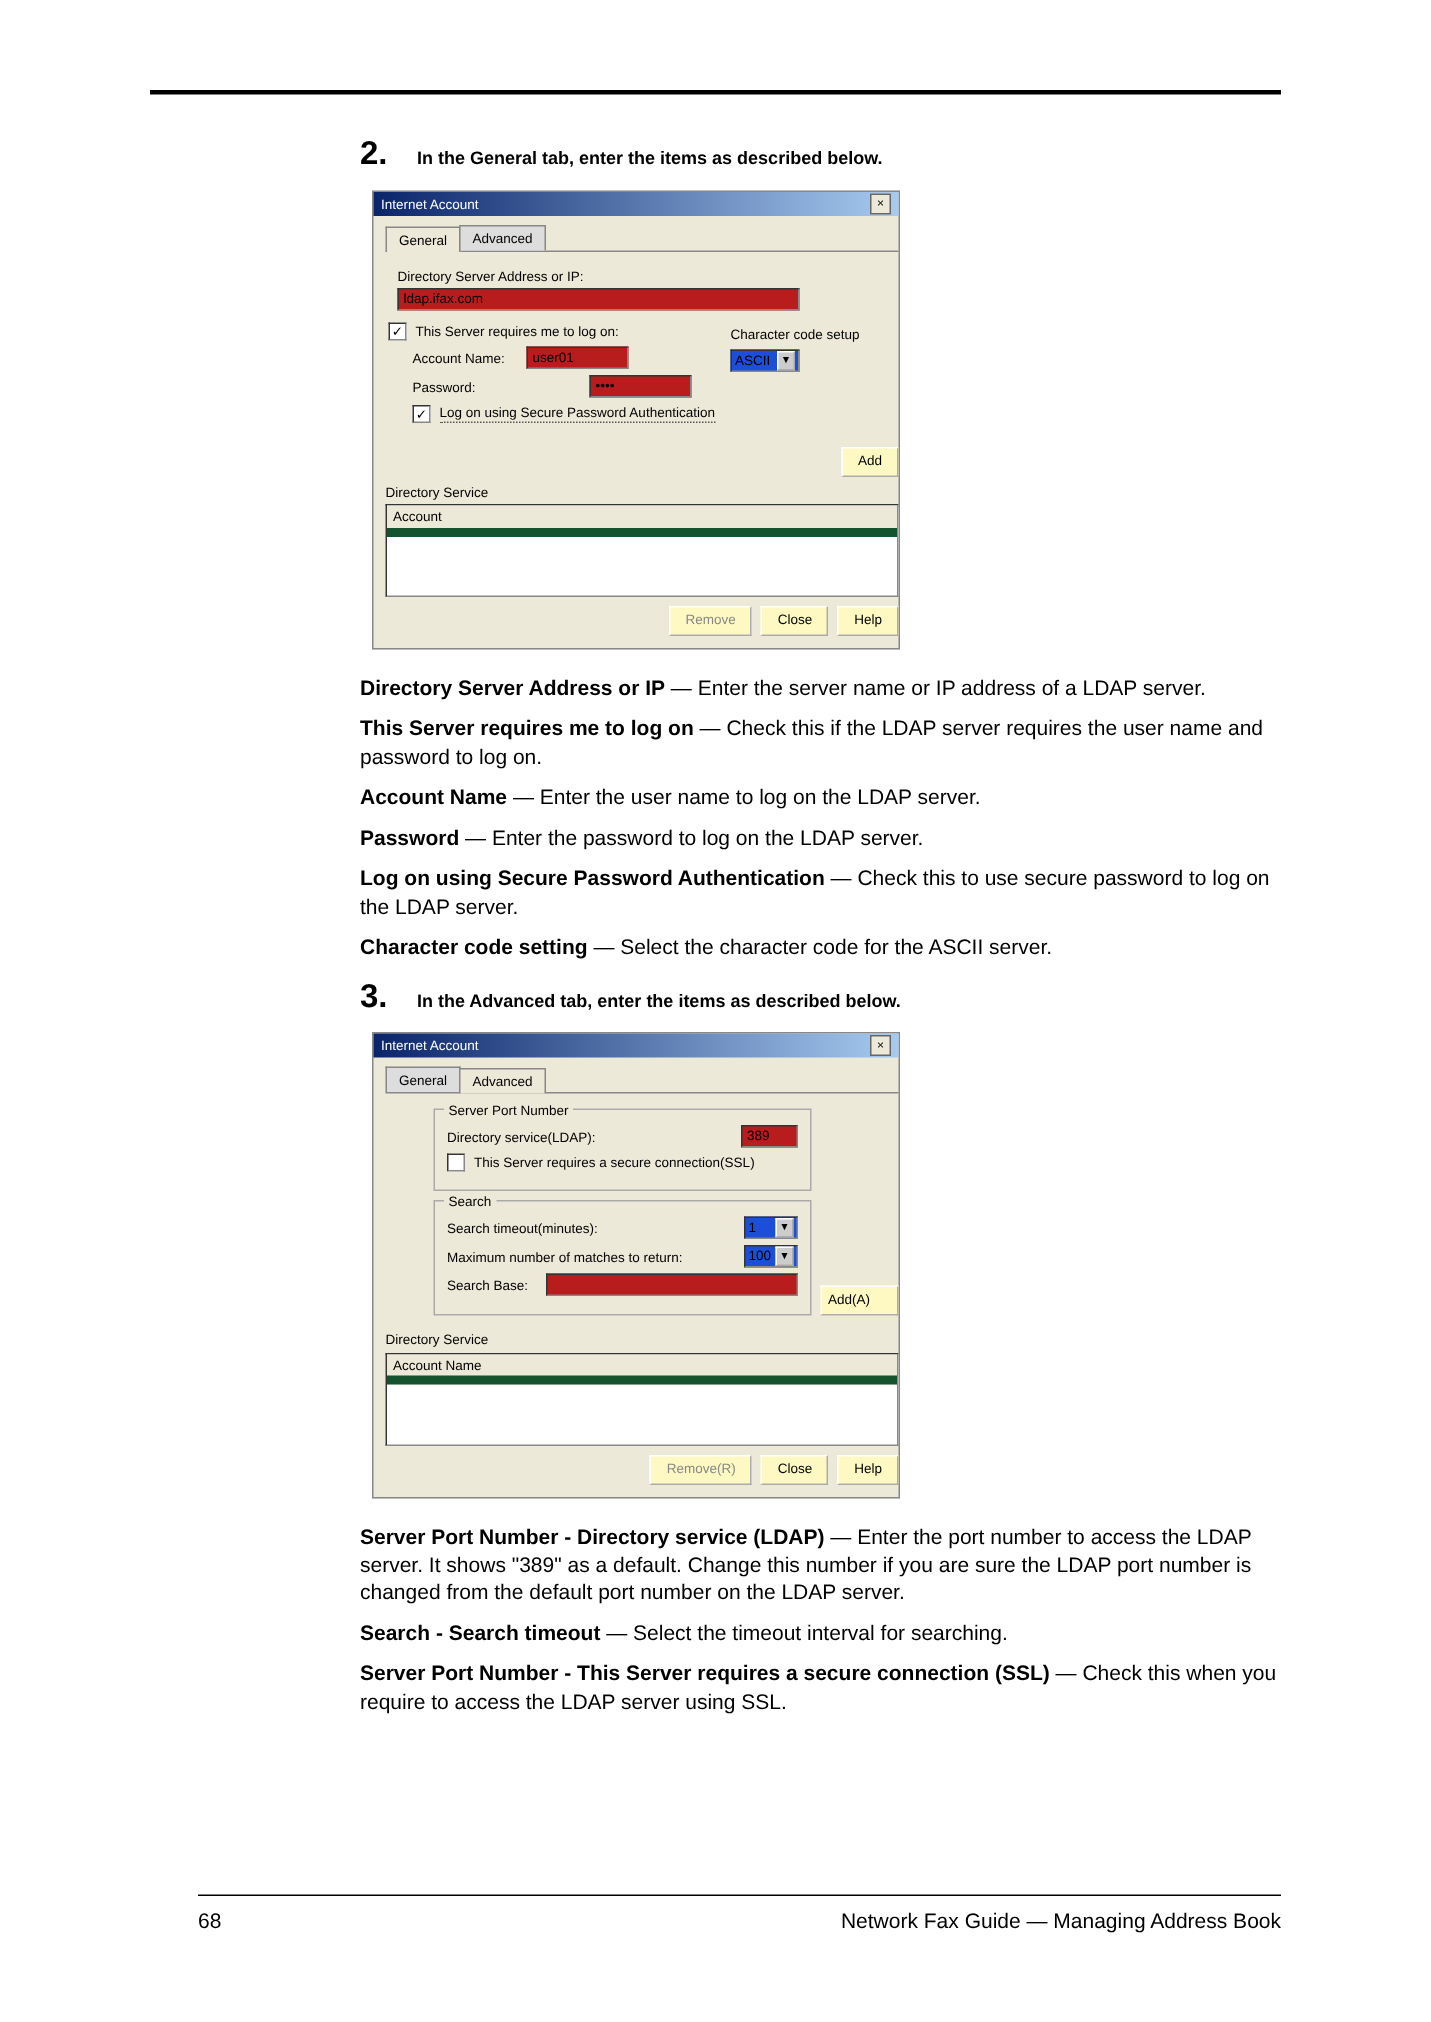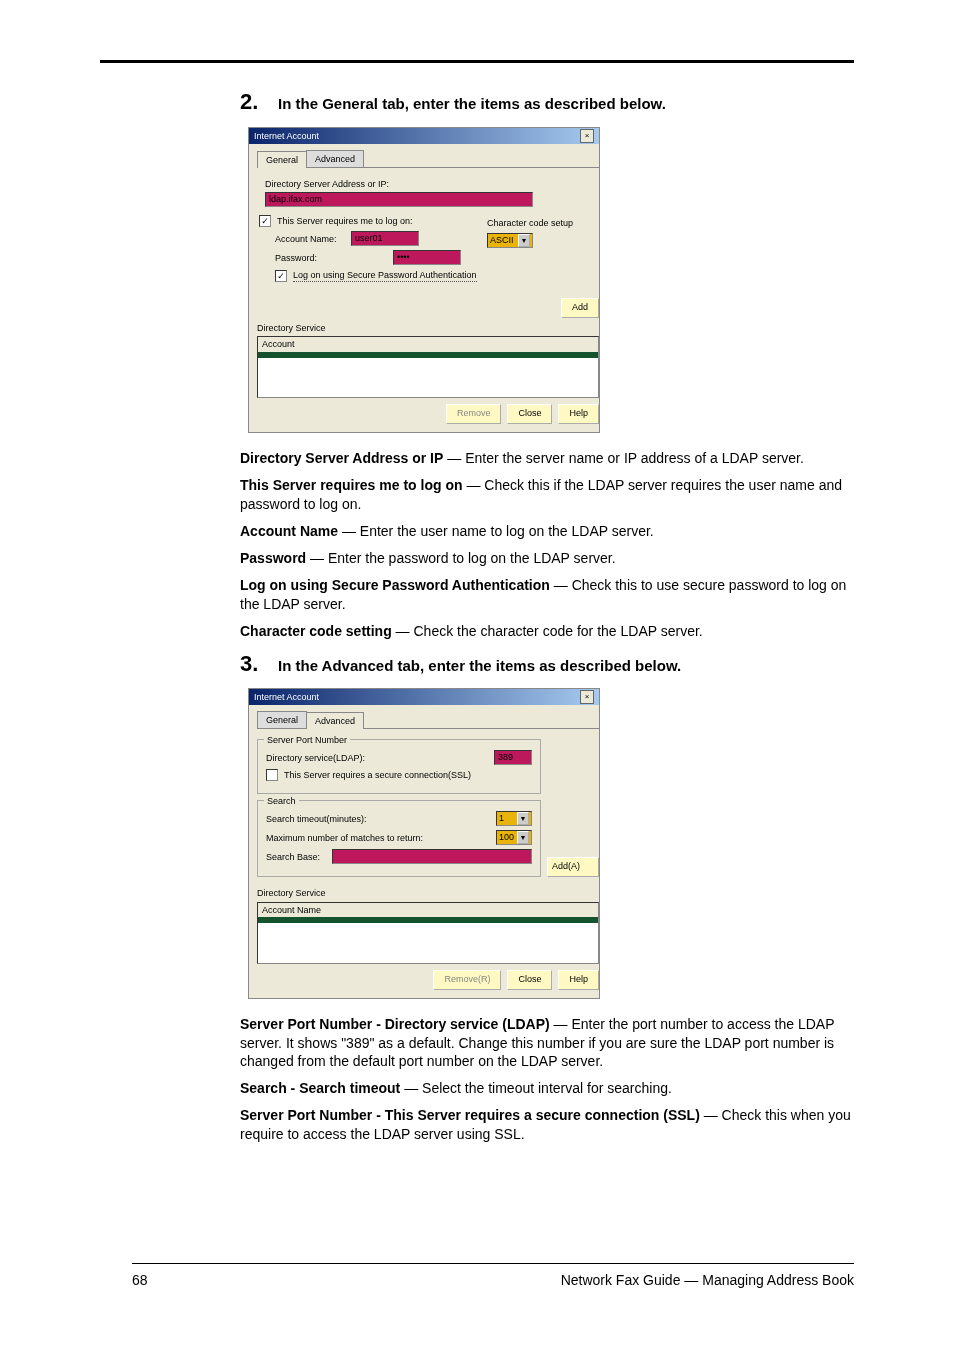--- a/index.html
+++ b/index.html
@@ -33,21 +33,21 @@
     gap: 12px;
     margin-bottom: 10px;
   }
   .step-num {
     font-size: 22px;
     font-weight: bold;
     width: 26px;
     text-align: left;
   }
   .step-text {
-    font-size: 15px;
+    font-size: 12px;
     font-weight: bold;
   }
   .dialog {
     position: relative;
     width: 350px;
     border: 1px solid #888;
     margin: 8px 0 16px 8px;
     font-family: Tahoma, Arial, sans-serif;
     font-size: 9px;
     background: #ece9d8;
@@ -114,30 +114,30 @@
     display: flex;
     align-items: center;
     margin: 4px 0;
     gap: 6px;
   }
   .lbl {
     flex: 0 0 140px;
   }
   .textbox {
     border: 1px inset #888;
-    background: #be185d;
+    background: #b91c1c;
     height: 13px;
     padding: 0 3px;
     line-height: 13px;
   }
   .textbox.sm { width: 50px; }
   .textbox.wide { width: 260px; }
   .select {
     border: 1px inset #888;
-    background: #eab308;
+    background: #1d4ed8;
     height: 13px;
     width: 40px;
     padding: 0 2px;
     line-height: 13px;
     display: flex;
     justify-content: space-between;
     align-items: center;
   }
   .select .arrow {
     width: 10px;
@@ -275,41 +275,41 @@
         </div>
       </div>
     </div>
 
     <div class="desc">
       <p><span class="desc-term">Directory Server Address or IP</span><span> — Enter the server name or IP address of a LDAP server.</span></p>
       <p><span class="desc-term">This Server requires me to log on</span><span> — Check this if the LDAP server requires the user name and password to log on.</span></p>
       <p><span class="desc-term">Account Name</span><span> — Enter the user name to log on the LDAP server.</span></p>
       <p><span class="desc-term">Password</span><span> — Enter the password to log on the LDAP server.</span></p>
       <p><span class="desc-term">Log on using Secure Password Authentication</span><span> — Check this to use secure password to log on the LDAP server.</span></p>
-      <p><span class="desc-term">Character code setting</span><span> — Check the character code for the LDAP server.</span></p>
+      <p><span class="desc-term">Character code setting</span><span> — Select the character code for the ASCII server.</span></p>
     </div>
 
     <div class="step-row">
       <span class="step-num">3.</span>
       <span class="step-text">In the Advanced tab, enter the items as described below.</span>
     </div>
 
     <div class="dialog">
       <div class="titlebar">
         <span>Internet Account</span>
         <span class="close">×</span>
       </div>
       <div class="body">
         <div class="tabs">
           <div class="tab inactive">General</div>
           <div class="tab active">Advanced</div>
         </div>
 
         <div style="display:flex;gap:6px;">
-          <div style="flex:1;">
+          <div style="flex:1;margin-left:32px;">
             <div class="groupbox">
               <span class="groupbox-title">Server Port Number</span>
               <div class="row">
                 <span class="lbl" style="flex:1;">Directory service(LDAP):</span>
                 <span class="textbox" style="width:30px;">389</span>
               </div>
               <div class="row">
                 <span class="checkbox"></span>
                 <span>This Server requires a secure connection(SSL)</span>
               </div>

